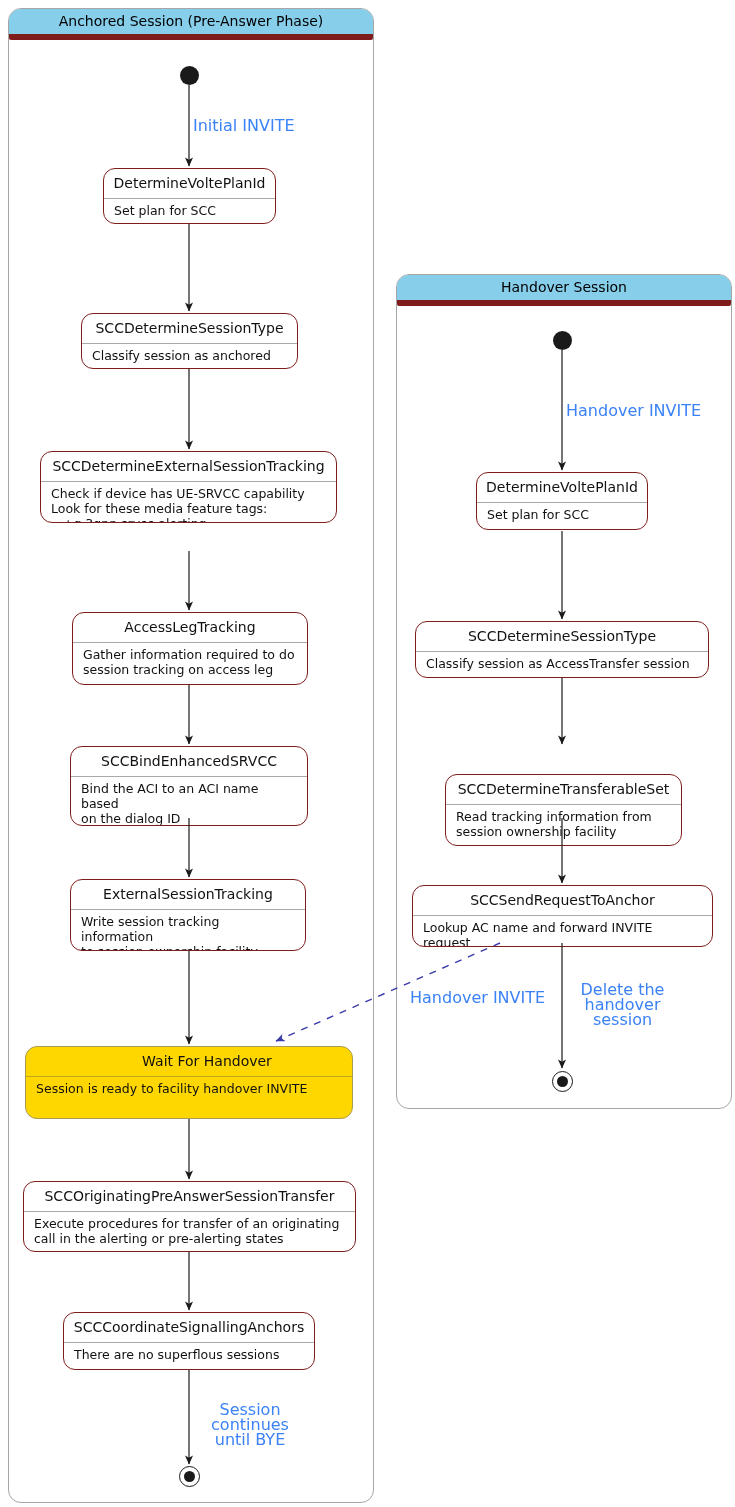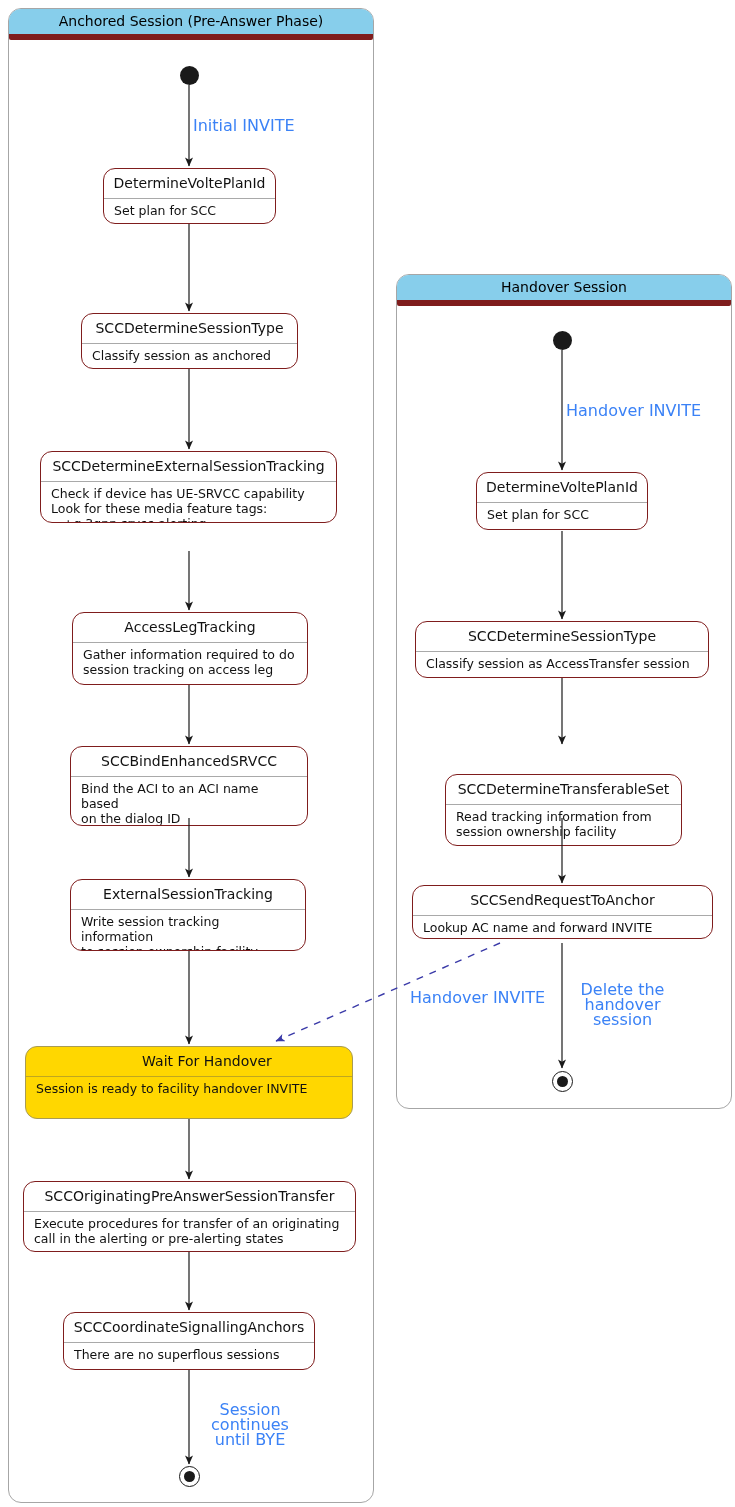--- a/index.html
+++ b/index.html
@@ -112,21 +112,21 @@
     <div class="state-title">SCCDetermineSessionType</div>
     <div class="state-desc">Classify session as AccessTransfer session</div>
   </div>
 
   <div class="state" style="left:445px;top:746px;width:237px;height:72px;margin-top:28px;">
     <div class="state-title">SCCDetermineTransferableSet</div>
     <div class="state-desc">Read tracking information from
 session ownership facility</div>
   </div>
 
-  <div class="state" style="left:412px;top:885px;width:301px;height:54px;">
+  <div class="state" style="left:412px;top:885px;width:301px;height:62px;">
     <div class="state-title">SCCSendRequestToAnchor</div>
     <div class="state-desc">Lookup AC name and forward INVITE request</div>
   </div>
 
   <svg class="edges" width="735" height="1507">
     <defs>
       <marker id="ah-black" markerWidth="12" markerHeight="10" refX="8.6" refY="4" orient="auto" markerUnits="userSpaceOnUse">
         <path d="M0,0 L9,4 L0,8 L2.4,4 Z" fill="#1a1a1a"></path>
       </marker>
       <marker id="ah-navy" markerWidth="12" markerHeight="10" refX="8.6" refY="4" orient="auto" markerUnits="userSpaceOnUse">

